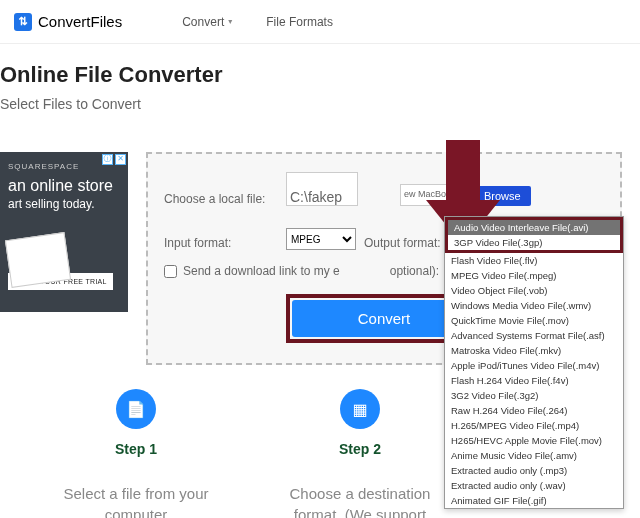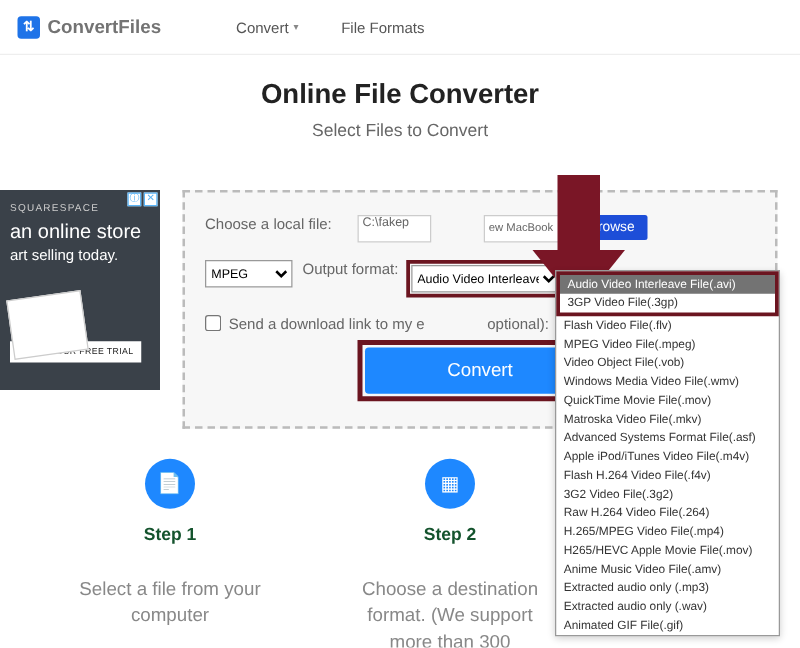--- a/index.html
+++ b/index.html
@@ -1,46 +1,46 @@
 <!DOCTYPE html>
 <html><head>
 <meta charset="utf-8">
 <style>
 *{box-sizing:border-box;margin:0;padding:0;font-family:Arial,Helvetica,sans-serif}
 body{width:640px;height:518px;background:#fff;overflow:hidden;color:#333;position:relative}
 .header{display:flex;align-items:center;height:44px;padding:0 14px;border-bottom:1px solid #eee}
 .logo{display:flex;align-items:center;gap:6px}
 .logo-icon{width:18px;height:18px;background:#1e73e8;border-radius:3px;display:flex;align-items:center;justify-content:center;color:#fff;font-size:11px;font-weight:bold}
-.logo-text{font-weight:700;font-size:15px;color:#737373}
+.logo-text{font-weight:400;font-size:15px;color:#000000}
 .nav{display:flex;gap:34px;margin-left:60px;font-size:12px;color:#555}
 .nav-item{display:flex;align-items:center;gap:4px;cursor:pointer}
 .chev{font-size:8px;color:#888}
-.hero{text-align:center;margin-top:18px}
+.hero{text-align:left;margin-top:18px}
 .hero h1{font-size:22px;font-weight:600;color:#222;margin-bottom:8px}
 .hero .sub{font-size:14px;color:#666}
 .main{display:flex;margin-top:40px}
 .ad{width:128px;height:160px;background:#3a4149;position:relative;color:#fff;padding:10px 8px;font-size:11px;line-height:1.3}
 .ad .sq{font-size:8px;letter-spacing:1px;color:#ccc}
 .ad .ad-h{font-size:16px;margin-top:4px}
 .ad .ad-h2{font-size:12px}
 .ad .btn{margin-top:60px;display:inline-block;background:#fff;color:#222;font-size:7px;padding:4px 6px;letter-spacing:0.3px}
 .ad .x{position:absolute;top:2px;right:2px;display:flex;gap:2px}
 .ad .x span{width:11px;height:11px;border:1px solid #59b4f7;background:#fff;color:#59b4f7;font-size:8px;display:flex;align-items:center;justify-content:center}
 .ad-img{position:absolute;bottom:28px;left:8px;width:60px;height:48px;background:#fff;border:1px solid #ccc;transform:rotate(-8deg)}
 .panel{margin-left:18px;width:476px;border:2px dashed #bbb;background:#f7f7f7;padding:18px 16px 20px;position:relative}
-.row{display:flex;align-items:flex-start;font-size:12px;color:#666;margin-bottom:14px}
+.row{display:flex;align-items:flex-end;font-size:12px;color:#666;margin-bottom:14px}
 .row .lbl{width:122px}
-.file-input{width:59px;height:22px;background:#fff;border:1px solid #ccc;font-size:10px;color:#666;padding:0 3px;overflow:hidden;white-space:nowrap}
+.file-input{width:72px;height:22px;background:#fff;border:1px solid #ccc;font-size:14px;color:#666;padding:16px 3px;overflow:hidden;white-space:nowrap}
 .mac{width:68px;height:22px;background:#fff;border:1px solid #ccc;font-size:9px;color:#666;padding:4px 3px;margin-left:42px;overflow:hidden}
 .browse{margin-left:6px;background:#1d4ed8;color:#fff;border:none;font-size:11px;padding:4px 10px;border-radius:2px;cursor:pointer}
 .sel{height:22px;background:#fff;border:1px solid #999;font-size:10px;width:70px}
 .sel-wide{width:119px}
 .out-lbl{margin-left:8px;margin-right:6px}
 .out-wrap{border:3px solid #6b1520;padding:1px}
-.chk{display:flex;align-items:flex-start;gap:4px;font-size:12px;color:#666;margin-bottom:6px}
+.chk{display:flex;align-items:flex-end;gap:4px;font-size:12px;color:#666;margin-bottom:16px}
 .chk input{margin-right:2px}
 .convert-wrap{display:flex;justify-content:center}
 .convert-border{border:4px solid #6b1520;padding:2px}
 .convert{background:#1e88ff;color:#fff;border:none;font-size:15px;padding:10px 66px;border-radius:3px;cursor:pointer}
 .arrow{position:absolute;top:-14px;left:278px;width:74px;height:120px;pointer-events:none}
 .arrow-shaft{position:absolute;top:0;left:20px;width:34px;height:68px;background:#7a1626}
 .arrow-head{position:absolute;top:60px;left:0;width:0;height:0;border-left:37px solid transparent;border-right:37px solid transparent;border-top:46px solid #7a1626}
 .dropdown{position:absolute;top:62px;right:-4px;width:180px;background:#fff;border:1px solid #999;font-size:9.5px;z-index:10;box-shadow:0 2px 6px rgba(0,0,0,0.2)}
 .dropdown .grp-hl{border:3px solid #6b1520}
 .dropdown .dd-item{padding:2px 6px;color:#333;white-space:nowrap;overflow:hidden;cursor:pointer}
@@ -94,20 +94,21 @@
     </div>
 
     <div class="row">
       <div class="lbl">Choose a local file:</div>
       <div class="file-input">C:\fakep</div>
       <div class="mac">ew MacBook</div>
       <button class="browse">Browse</button>
     </div>
 
     <div class="row">
+      <div class="lbl">Input format:</div>
       <select class="sel"><option>MPEG</option></select>
       <div class="out-lbl">Output format:</div>
       <div class="out-wrap">
         <select class="sel sel-wide"><option>Audio Video Interleave File(</option></select>
       </div>
     </div>
 
     <div class="chk">
       <input type="checkbox" style="">
       <span>Send a download link to my e</span>
@@ -124,22 +125,22 @@
       <div class="grp-hl">
         <div class="dd-item sel-item">Audio Video Interleave File(.avi)</div>
         <div class="dd-item">3GP Video File(.3gp)</div>
       </div>
       <div id="dd-rest">
           <div class="dd-item">Flash Video File(.flv)</div>
           <div class="dd-item">MPEG Video File(.mpeg)</div>
           <div class="dd-item">Video Object File(.vob)</div>
           <div class="dd-item">Windows Media Video File(.wmv)</div>
           <div class="dd-item">QuickTime Movie File(.mov)</div>
+          <div class="dd-item">Advanced Systems Format File(.asf)</div>
           <div class="dd-item">Matroska Video File(.mkv)</div>
-          <div class="dd-item">Advanced Systems Format File(.asf)</div>
           <div class="dd-item">Apple iPod/iTunes Video File(.m4v)</div>
           <div class="dd-item">Flash H.264 Video File(.f4v)</div>
           <div class="dd-item">3G2 Video File(.3g2)</div>
           <div class="dd-item">Raw H.264 Video File(.264)</div>
           <div class="dd-item">H.265/MPEG Video File(.mp4)</div>
           <div class="dd-item">H265/HEVC Apple Movie File(.mov)</div>
           <div class="dd-item">Anime Music Video File(.amv)</div>
           <div class="dd-item">Extracted audio only (.mp3)</div>
           <div class="dd-item">Extracted audio only (.wav)</div>
           <div class="dd-item">Animated GIF File(.gif)</div>

